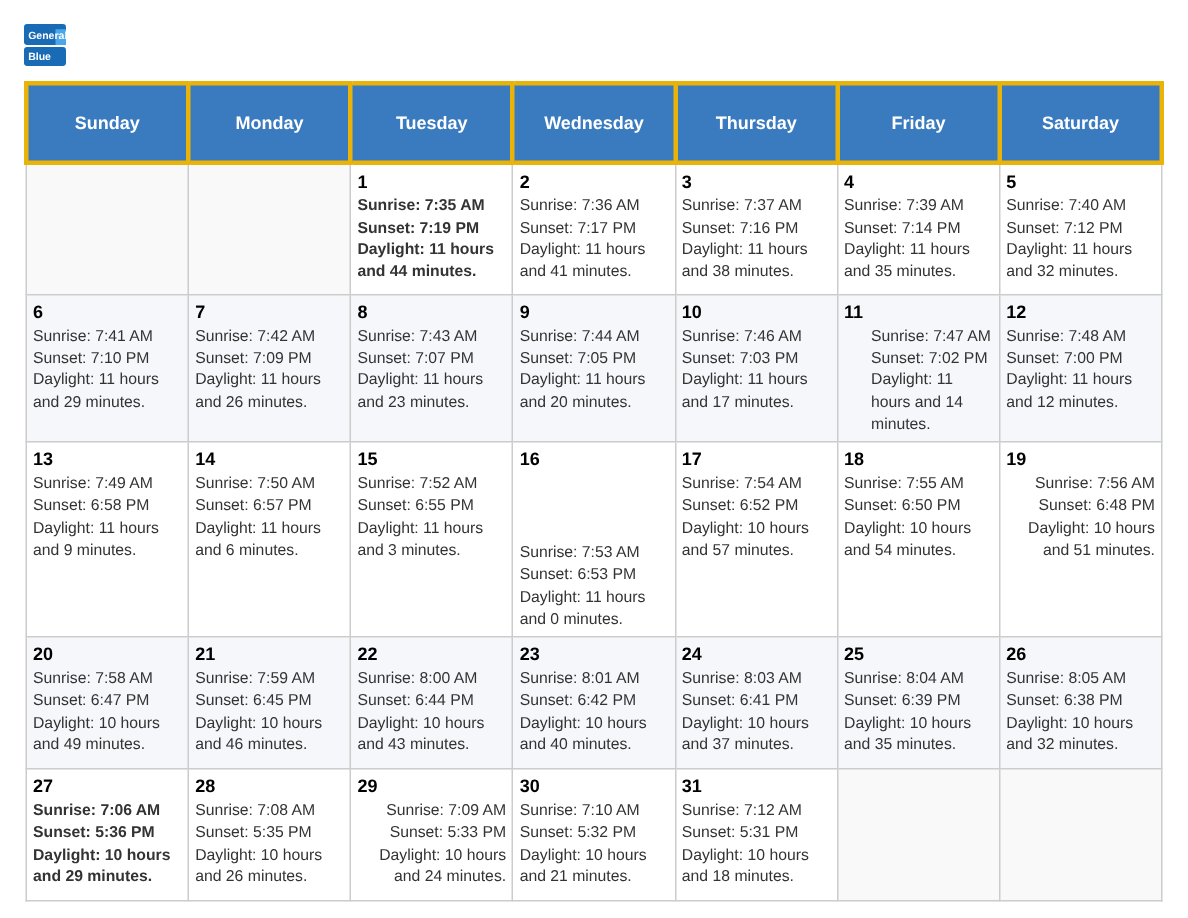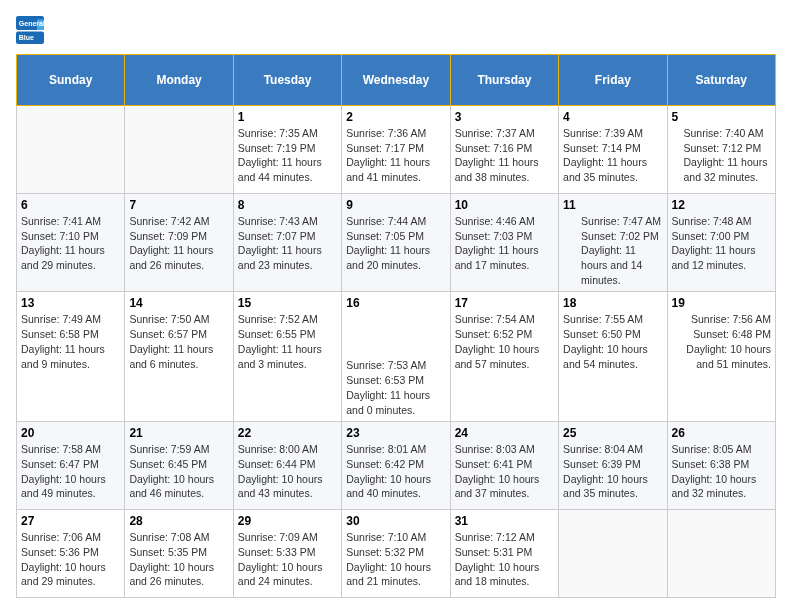--- a/index.html
+++ b/index.html
@@ -39,21 +39,21 @@
       width: 100%;
       border-collapse: collapse;
       font-size: 11px;
     }
     thead th {
       background: #3a7abf;
       color: #fff;
       padding: 18px 4px;
       font-weight: bold;
       font-size: 12px;
-      border: 1px solid #eab308;
+      border: 3px solid #eab308;
     }
     tbody td {
       border: 1px solid #ccc;
       vertical-align: top;
       padding: 4px;
       width: 14.28%;
       min-height: 80px;
       height: 88px;
     }
     tbody tr:nth-child(even) td { background: #f5f7fa; }
@@ -100,21 +100,21 @@
         <th>Friday</th>
         <th>Saturday</th>
       </tr>
   </thead>
   <tbody id="calendar-body">
   <tr>
         <td class="empty-cell"></td>
         <td class="empty-cell"></td>
         <td>
           <div class="day-num">1</div>
-          <div class="cell-text" style="white-space: pre-line;">Sunrise: 7:35 AM
+          <div class="cell-text" style="white-space: pre-line; font-weight: bold;">Sunrise: 7:35 AM
 Sunset: 7:19 PM
 Daylight: 11 hours and 44 minutes.</div>
         </td>
         <td>
           <div class="day-num">2</div>
           <div class="cell-text" style="white-space: pre-line;">Sunrise: 7:36 AM
 Sunset: 7:17 PM
 Daylight: 11 hours and 41 minutes.</div>
         </td>
         <td>
@@ -124,21 +124,21 @@
 Daylight: 11 hours and 38 minutes.</div>
         </td>
         <td>
           <div class="day-num">4</div>
           <div class="cell-text" style="white-space: pre-line;">Sunrise: 7:39 AM
 Sunset: 7:14 PM
 Daylight: 11 hours and 35 minutes.</div>
         </td>
         <td>
           <div class="day-num">5</div>
-          <div class="cell-text" style="white-space: pre-line; margin-left: 12px;">Sunrise: 7:40 AM
+          <div class="cell-text" style="white-space: pre-line;">Sunrise: 7:40 AM
 Sunset: 7:12 PM
 Daylight: 11 hours and 32 minutes.</div>
         </td>
       </tr>
       <tr>
         <td>
           <div class="day-num">6</div>
           <div class="cell-text" style="white-space: pre-line;">Sunrise: 7:41 AM
 Sunset: 7:10 PM
 Daylight: 11 hours and 29 minutes.</div>
@@ -156,21 +156,21 @@
 Daylight: 11 hours and 23 minutes.</div>
         </td>
         <td>
           <div class="day-num">9</div>
           <div class="cell-text" style="white-space: pre-line;">Sunrise: 7:44 AM
 Sunset: 7:05 PM
 Daylight: 11 hours and 20 minutes.</div>
         </td>
         <td>
           <div class="day-num">10</div>
-          <div class="cell-text" style="white-space: pre-line;">Sunrise: 4:46 AM
+          <div class="cell-text" style="white-space: pre-line;">Sunrise: 7:46 AM
 Sunset: 7:03 PM
 Daylight: 11 hours and 17 minutes.</div>
         </td>
         <td>
           <div class="day-num">11</div>
           <div class="cell-text" style="white-space: pre-line; margin-left: 18px;">Sunrise: 7:47 AM
 Sunset: 7:02 PM
 Daylight: 11 hours and 14 minutes.</div>
         </td>
         <td>
@@ -264,33 +264,33 @@
         <td>
           <div class="day-num">26</div>
           <div class="cell-text" style="white-space: pre-line;">Sunrise: 8:05 AM
 Sunset: 6:38 PM
 Daylight: 10 hours and 32 minutes.</div>
         </td>
       </tr>
       <tr>
         <td>
           <div class="day-num">27</div>
-          <div class="cell-text" style="white-space: pre-line;">Sunrise: 7:06 AM
+          <div class="cell-text" style="white-space: pre-line; font-weight: bold;">Sunrise: 7:06 AM
 Sunset: 5:36 PM
 Daylight: 10 hours and 29 minutes.</div>
         </td>
         <td>
           <div class="day-num">28</div>
           <div class="cell-text" style="white-space: pre-line;">Sunrise: 7:08 AM
 Sunset: 5:35 PM
 Daylight: 10 hours and 26 minutes.</div>
         </td>
         <td>
           <div class="day-num">29</div>
-          <div class="cell-text" style="white-space: pre-line;">Sunrise: 7:09 AM
+          <div class="cell-text" style="white-space: pre-line; text-align: right;">Sunrise: 7:09 AM
 Sunset: 5:33 PM
 Daylight: 10 hours and 24 minutes.</div>
         </td>
         <td>
           <div class="day-num">30</div>
           <div class="cell-text" style="white-space: pre-line;">Sunrise: 7:10 AM
 Sunset: 5:32 PM
 Daylight: 10 hours and 21 minutes.</div>
         </td>
         <td>

